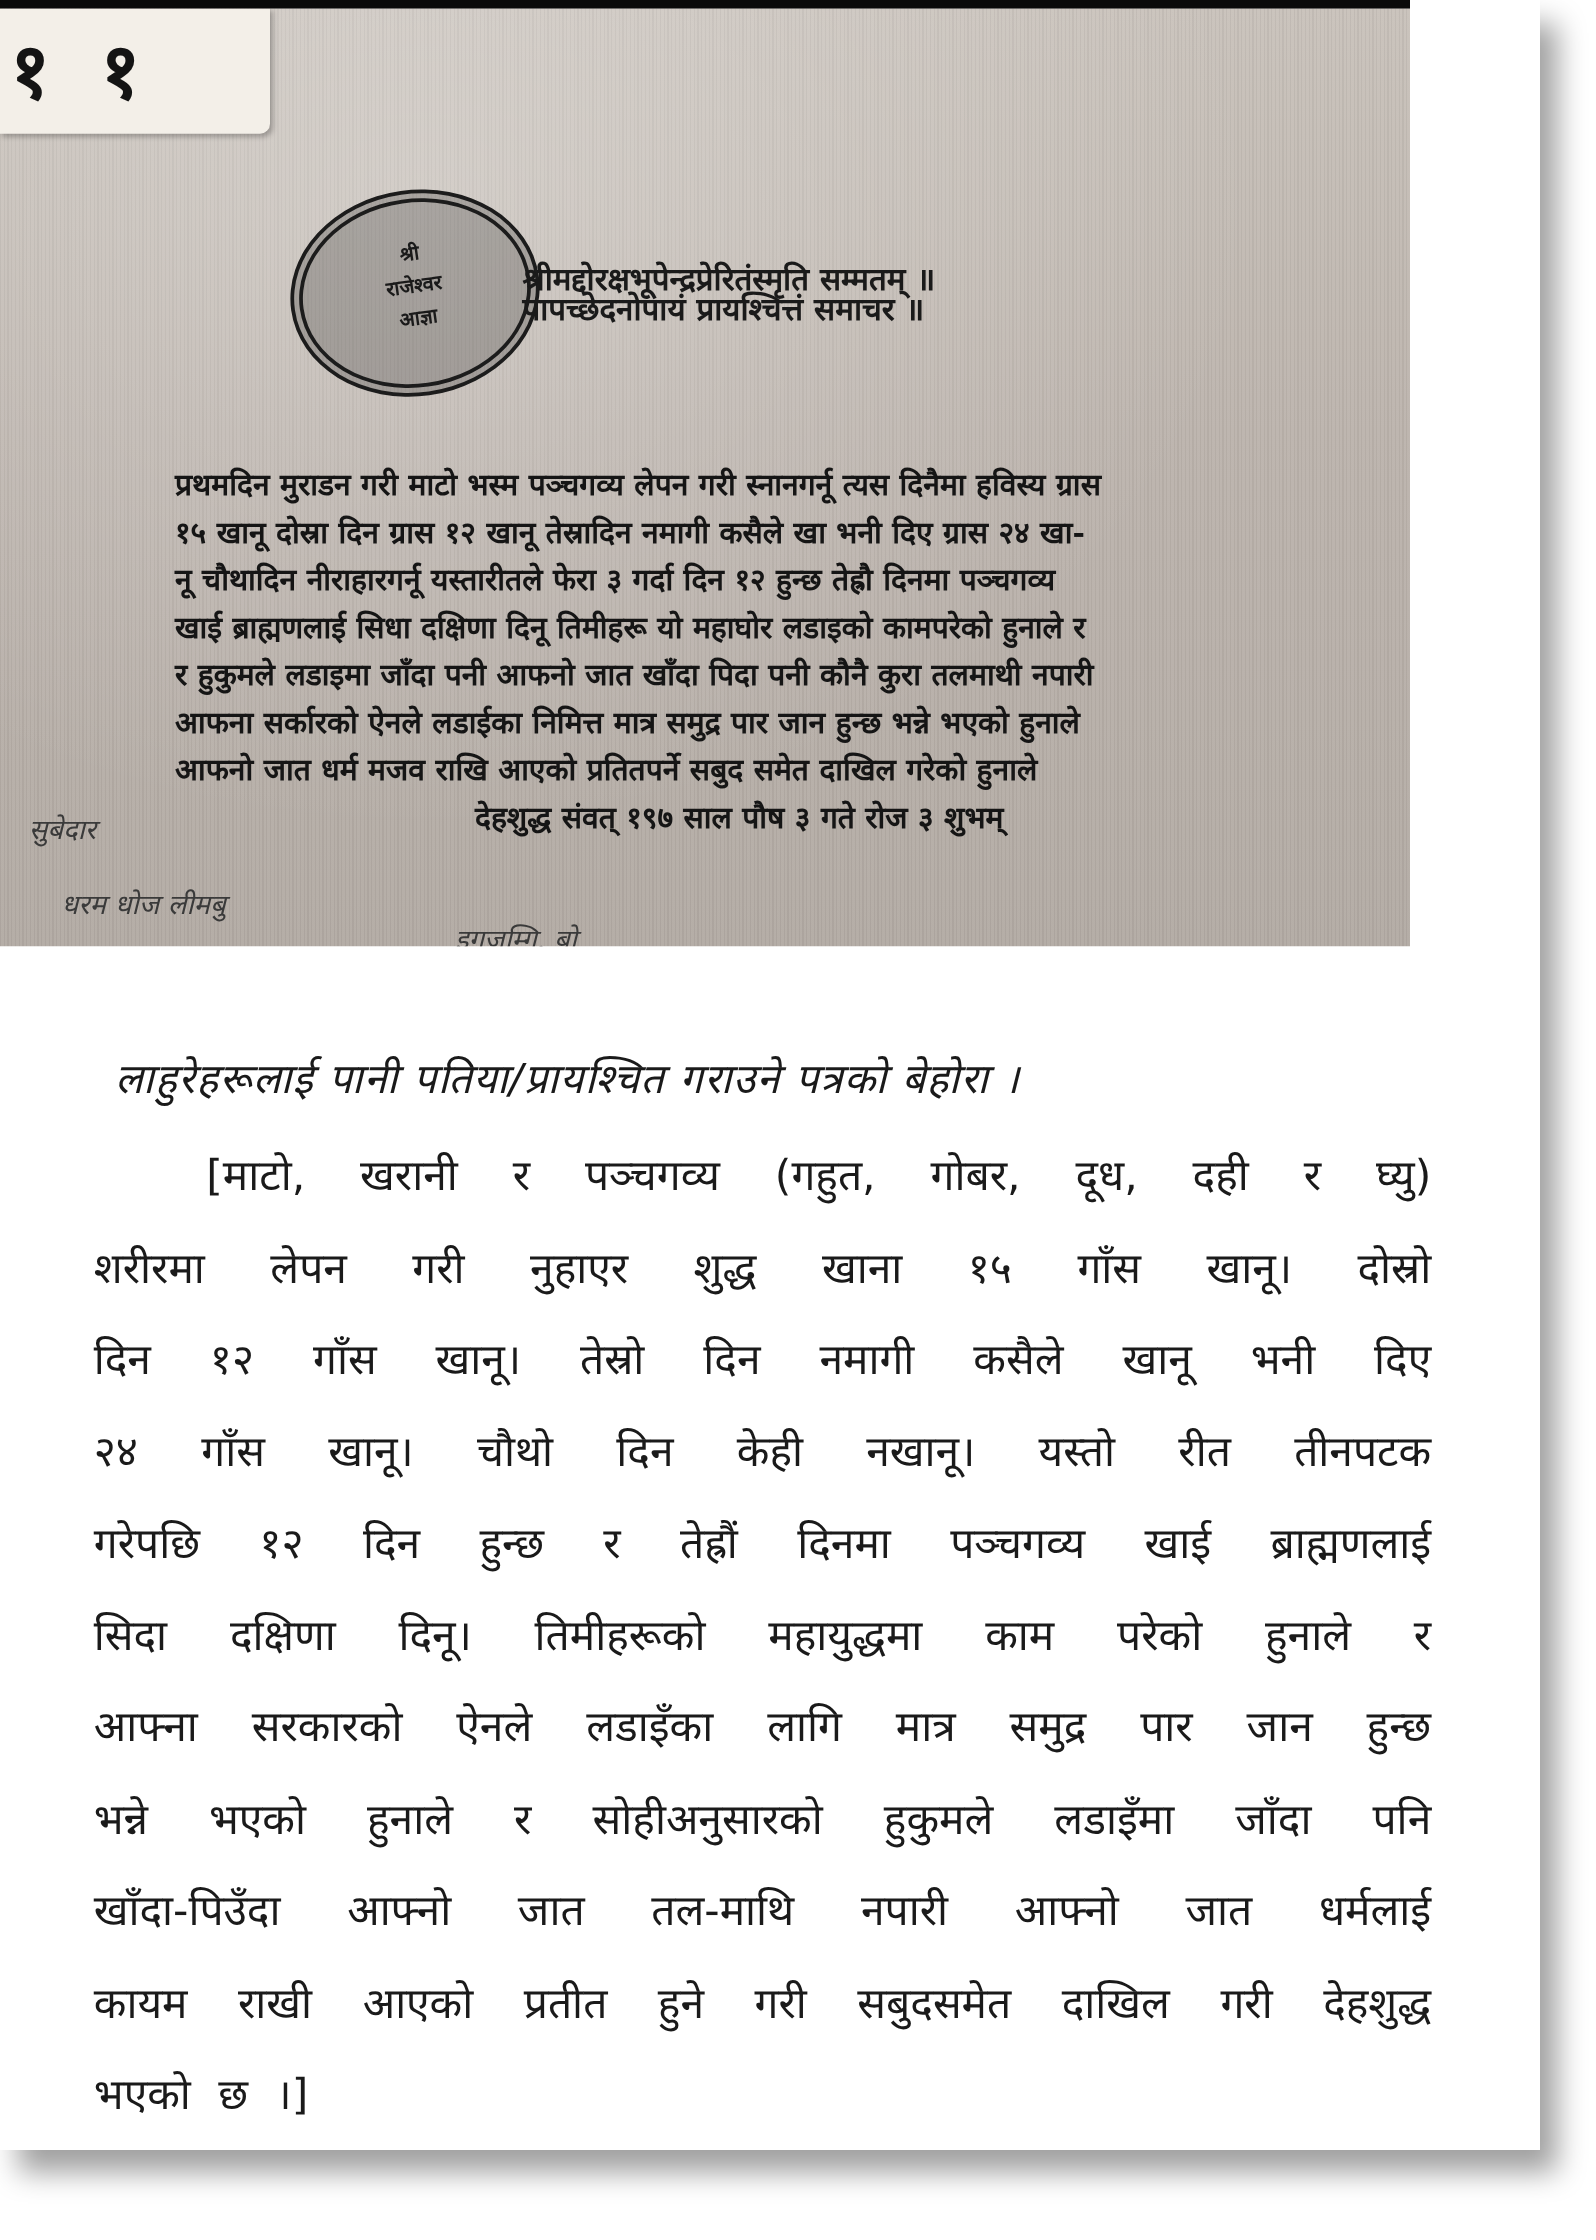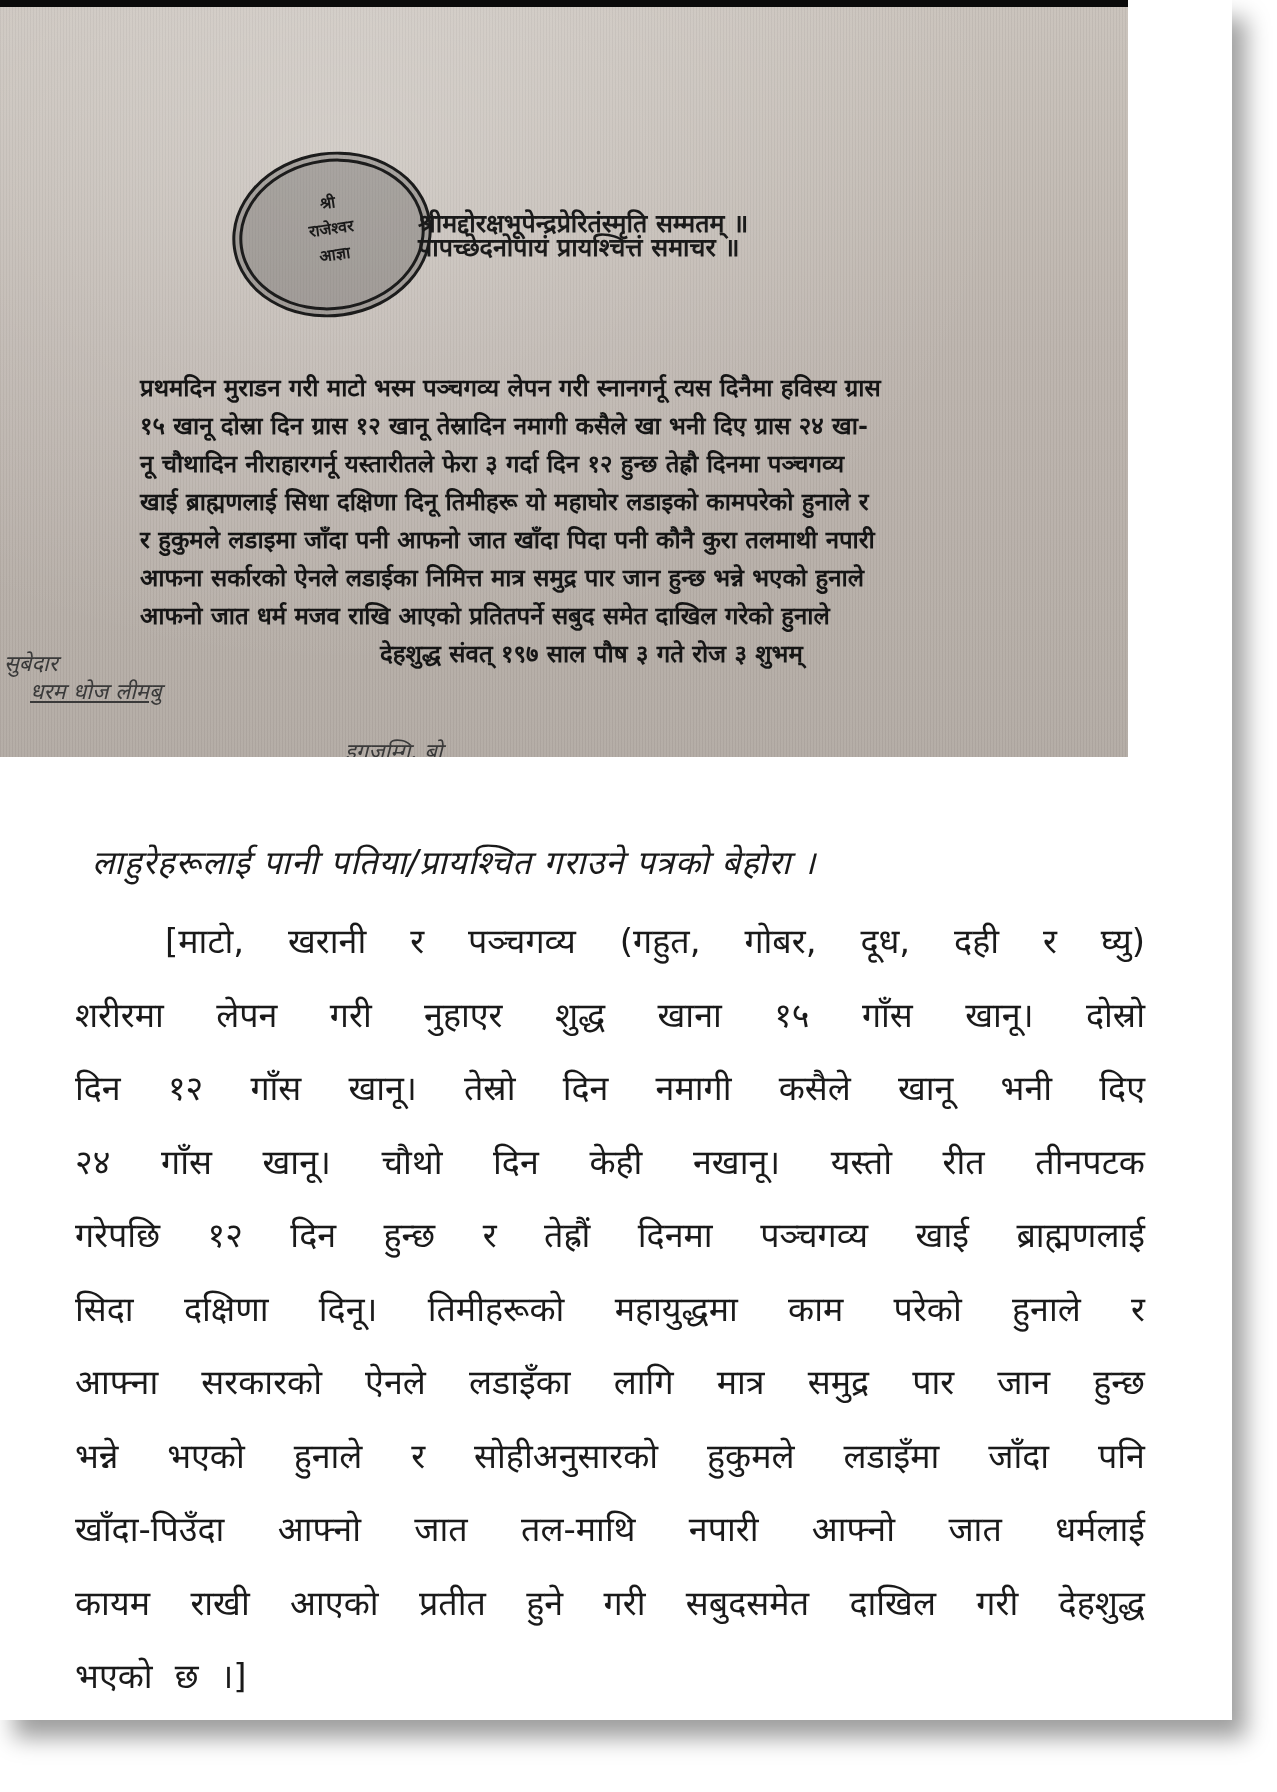--- a/index.html
+++ b/index.html
@@ -37,21 +37,21 @@
     position:absolute; left:418px; font-family:"DejaVu Serif", serif; font-weight:bold;
     font-size:25px; color:#1a1a1a; white-space:nowrap;
   }
   .printed {
     position:absolute; left:140px; top:362px; width:960px;
     font-family:"DejaVu Serif", serif; font-weight:bold; font-size:24px; color:#151515;
     line-height:38px; white-space:nowrap;
   }
   .printed div { height:38px; overflow:visible; }
   .margin-note {
-    position:absolute; font-family:"DejaVu Serif", serif; font-style:italic; color:#3a3a3a; font-size:22px;
+    position:absolute; font-family:"DejaVu Serif", serif; font-style:italic; color:#3a3a3a; font-size:22px;margin-left:19px;
   }
   .caption {
     position:absolute; left:92px; top:800px;
     font-family:"DejaVu Sans", sans-serif; font-style:italic; font-size:33px; color:#1a1a1a;
     letter-spacing:1px;
     margin-top:39px;
   }
   .body-text {
     position:absolute; left:75px; top:905px; width:1070px;
     font-family:"DejaVu Sans", sans-serif; font-size:34px; color:#1a1a1a;
@@ -61,20 +61,21 @@
   .body-text .line.last { justify-content:flex-start; }
   .body-text .line.first { padding-left:90px;gap:39px; }
 </style>
 </head>
 <body>
 
 <div class="page">
   <div class="topbar"></div>
 
   <div class="photo">
+    <div class="tag">११</div>
 
     <div class="seal">
       <div>श्री</div>
       <div>राजेश्वर</div>
       <div>आज्ञा</div>
     </div>
 
     <div class="sanskrit" style="top:198px;">श्रीमद्दोरक्षभूपेन्द्रप्रेरितंस्मृति सम्मतम् ॥</div>
     <div class="sanskrit" style="top:222px;">पापच्छेदनोपायं प्रायश्चित्तं समाचर ॥</div>
 
@@ -83,21 +84,21 @@
       <div>१५ खानू दोस्रा दिन ग्रास १२ खानू तेस्रादिन नमागी कसैले खा भनी दिए ग्रास २४ खा-</div>
       <div>नू चौथादिन नीराहारगर्नू यस्तारीतले फेरा ३ गर्दा दिन १२ हुन्छ तेह्रौ दिनमा पञ्चगव्य</div>
       <div>खाई ब्राह्मणलाई सिधा दक्षिणा दिनू तिमीहरू यो महाघोर लडाइको कामपरेको हुनाले र</div>
       <div>र हुकुमले लडाइमा जाँदा पनी आफनो जात खाँदा पिदा पनी कौनै कुरा तलमाथी नपारी</div>
       <div>आफना सर्कारको ऐनले लडाईका निमित्त मात्र समुद्र पार जान हुन्छ भन्ने भएको हुनाले</div>
       <div>आफनो जात धर्म मजव राखि आएको प्रतितपर्ने सबुद समेत दाखिल गरेको हुनाले</div>
       <div style="padding-left:240px;">देहशुद्ध संवत् १९७ साल पौष ३ गते रोज ३ शुभम्</div>
     </div>
 
     <div class="margin-note" style="left:4px; top:640px;">सुबेदार</div>
-    <div class="margin-note" style="left:30px; top:668px;text-decoration:underline;">धरम धोज लीमबु</div>
+    <div class="margin-note" style="left:30px; top:700px;">धरम धोज लीमबु</div>
     <div class="margin-note" style="left:345px; top:728px; font-size:22px;">इगजम्गि. बो</div>
   </div>
 
   <div class="caption">लाहुरेहरूलाई पानी पतिया/प्रायश्चित गराउने पत्रको बेहोरा ।</div>
 
   <div class="body-text" id="body-text">
       <div class="line first">
         <span>[माटो,</span>
         <span>खरानी</span>
         <span>र</span>

